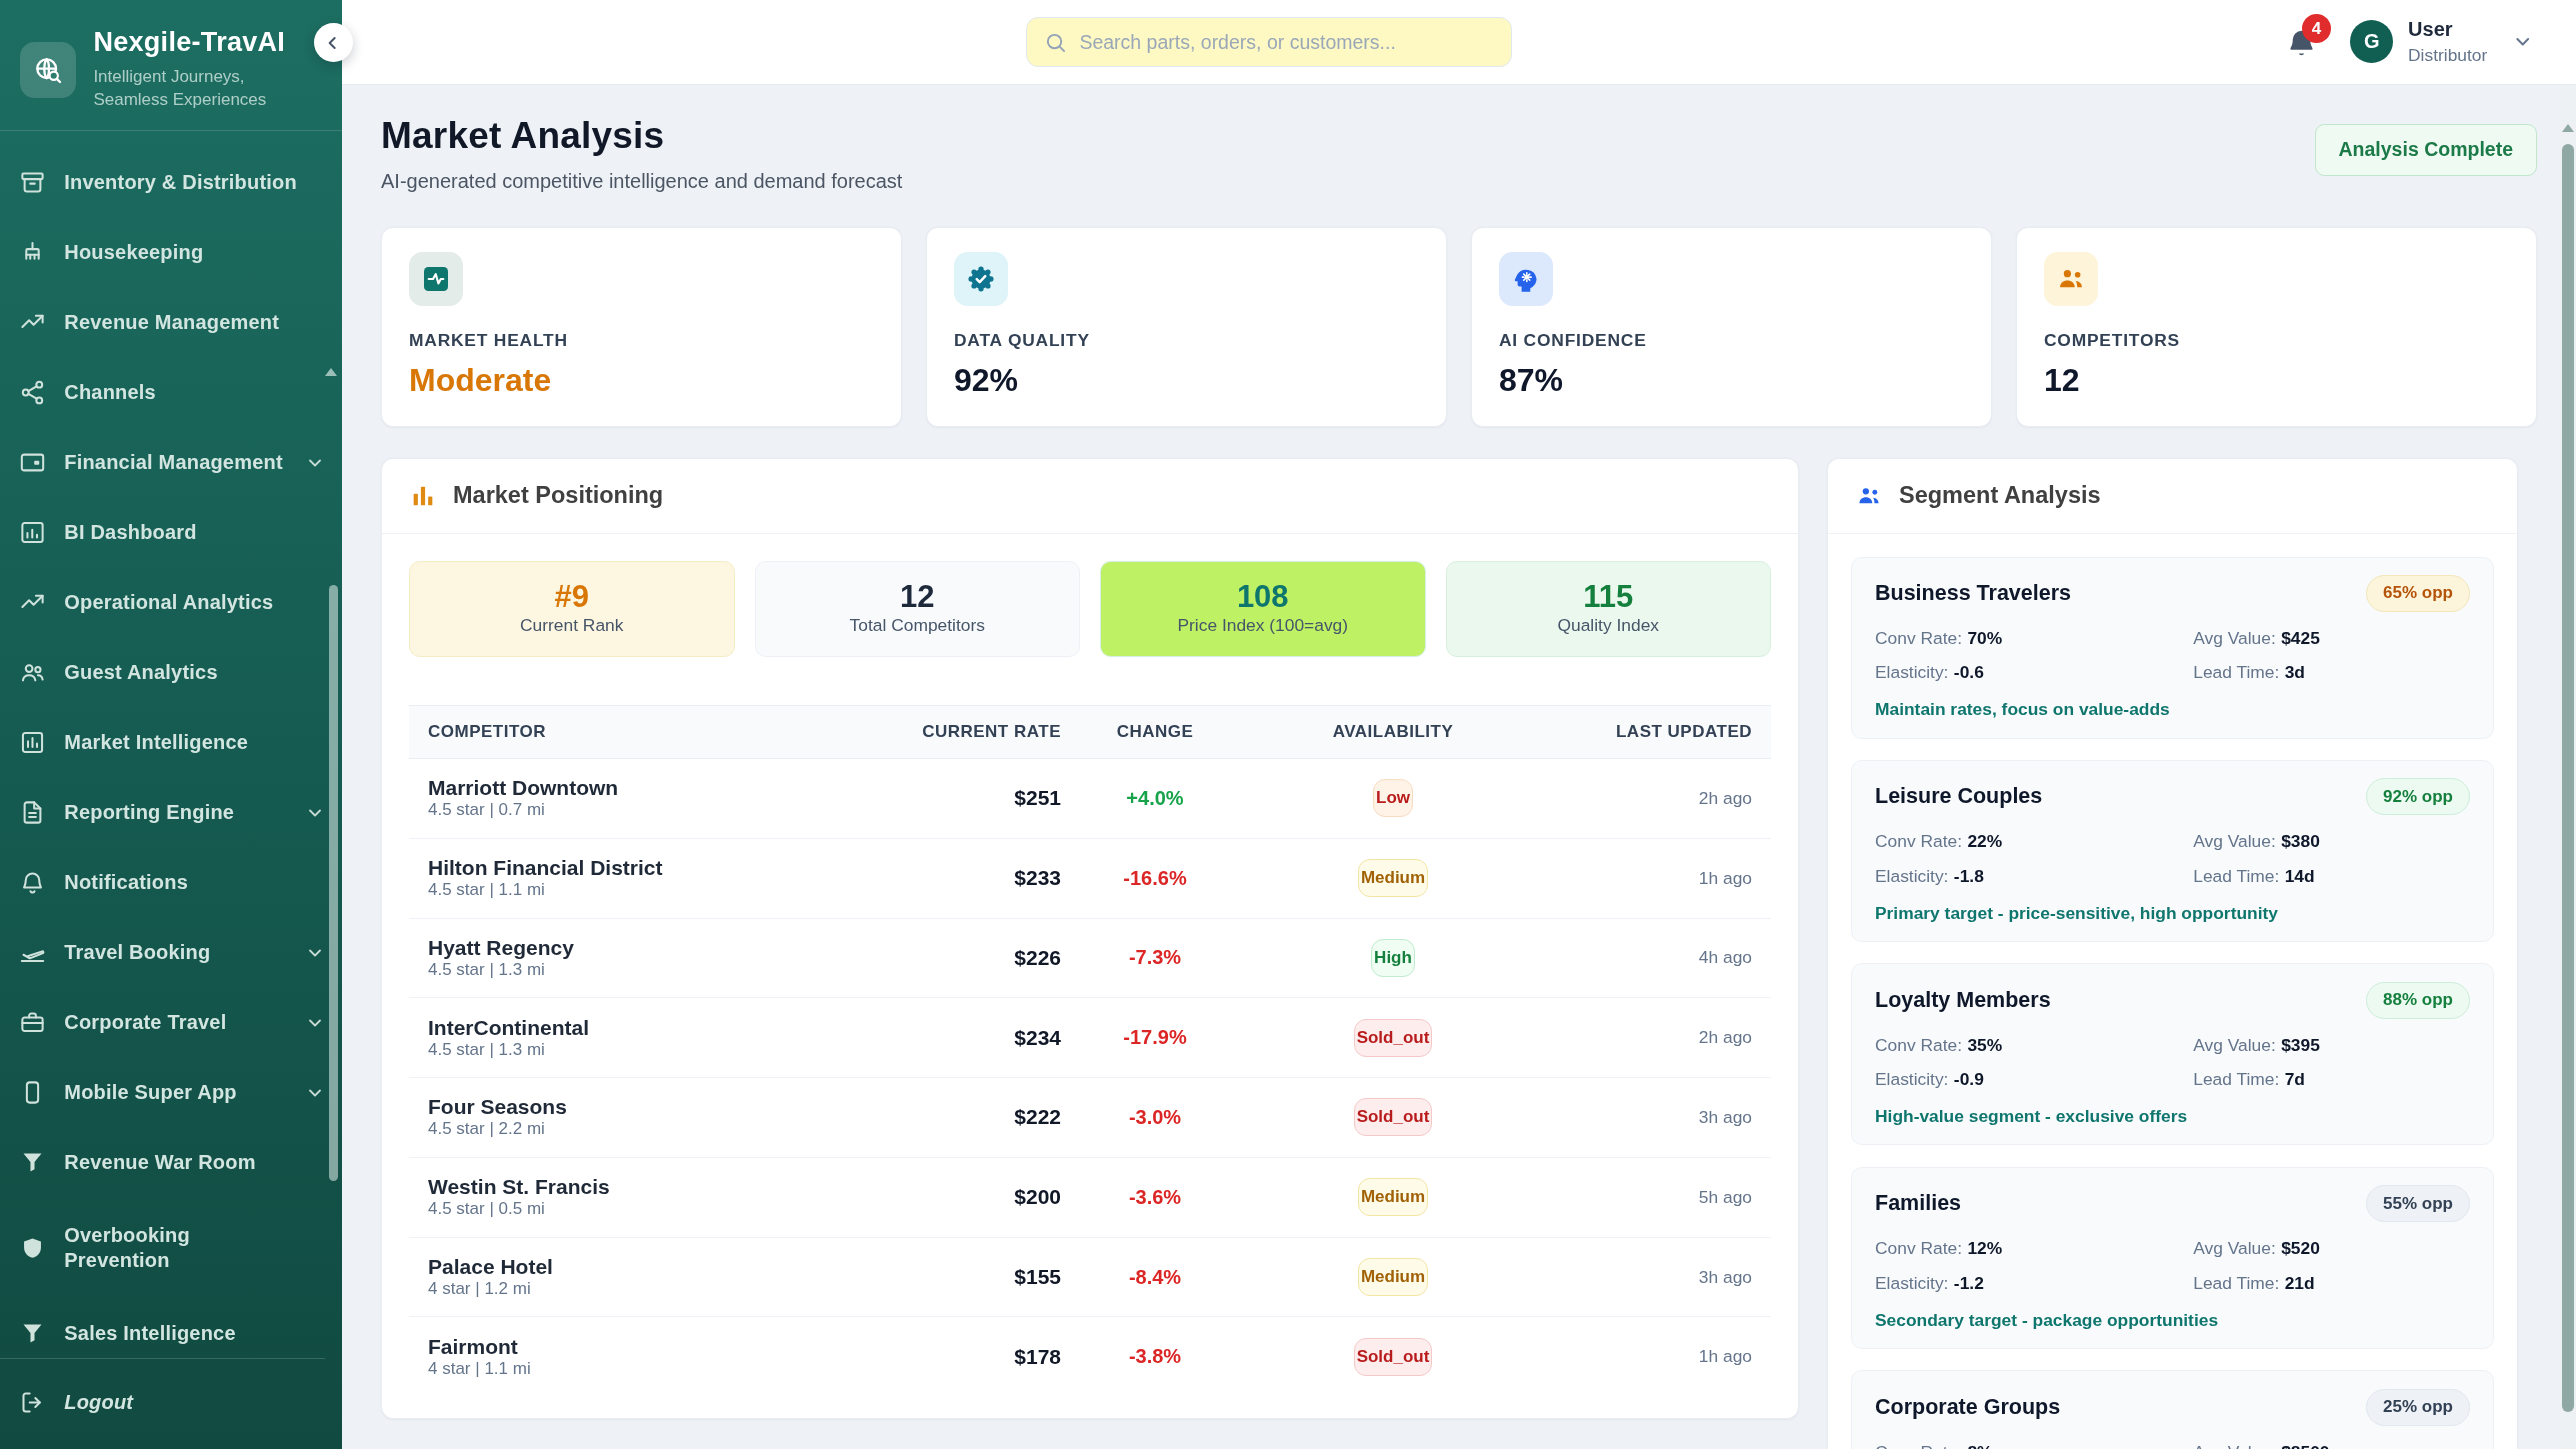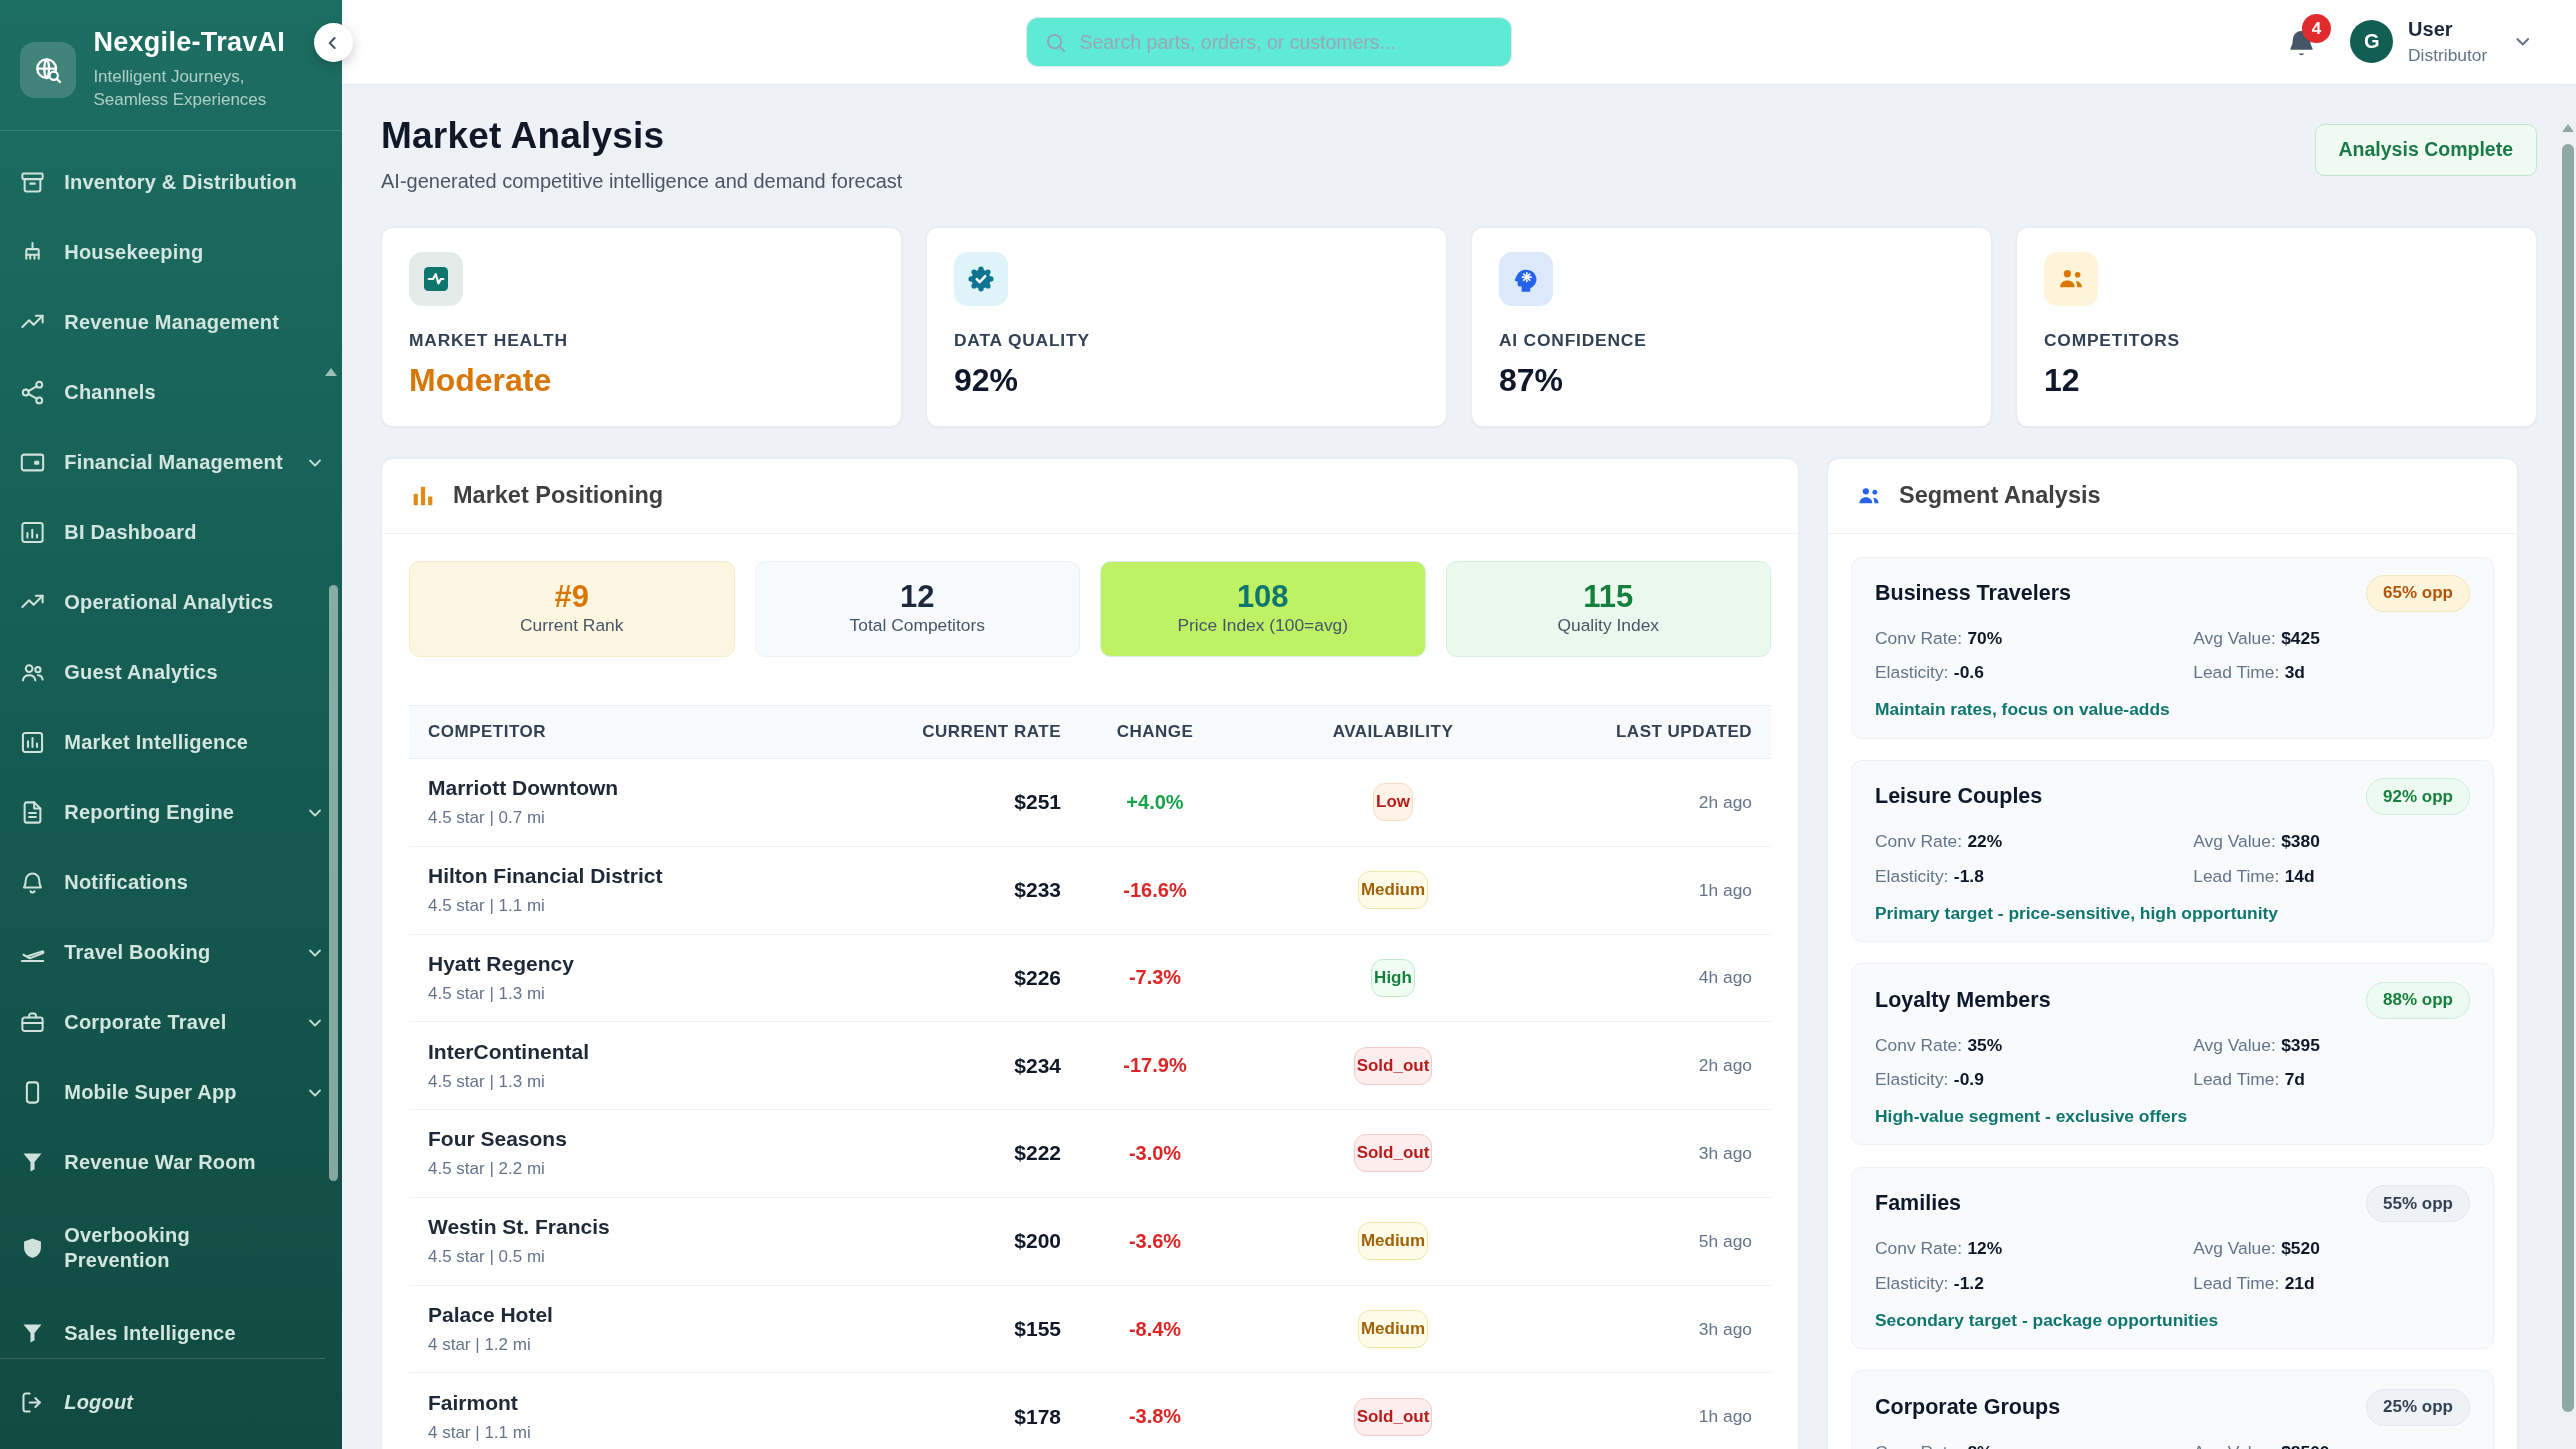--- a/index.html
+++ b/index.html
@@ -60,21 +60,21 @@
 
   
   .main { position:relative; flex:1; height:1449px; display:flex; flex-direction:column; }
 
   .topbar {
     position:relative; flex:0 0 85px; height:85px; background:#fff;
     border-bottom:0.7px solid #e6ebf1;
   }
   .search {
     position:absolute; left:684px; top:17.4px; width:486px; height:50px;
-    background:#5eead4; border:0.7px solid #e2e8f0; border-radius:12px;
+    background:#fef9c3; border:0.7px solid #e2e8f0; border-radius:12px;
     display:flex; align-items:center; gap:12px; padding:0 17.4px;
   }
   .search svg { width:23px; height:23px; color:#94a3b8; flex:0 0 23px; }
   .search input {
     border:none; outline:none; background:transparent; width:100%;
     font-family:"Liberation Sans",sans-serif; font-size:19.5px; color:#475569;
   }
   .search input::placeholder { color:#9aa7b8; }
   .top-right { position:absolute; right:43px; top:0; height:100%; display:flex; align-items:center; gap:31px; }
   .bell-wrap { position:relative; color:#475569; cursor:pointer; }
@@ -147,21 +147,21 @@
     background:#f8fafc; border-top:0.7px solid #e8edf3; border-bottom:0.7px solid #e8edf3;
     padding:16px 19px; font-size:17px; font-weight:bold; color:#334155; letter-spacing:0.5px;margin-top:48px;
   }
   .tbl-row { padding:17.4px 19px; border-bottom:0.7px solid #eef1f5; }
   .tbl-row:last-child { border-bottom:none; }
   .c-rate { text-align:right; }
   .c-change { text-align:center; }
   .c-avail { text-align:center; }
   .c-upd { text-align:right; }
   .comp-name { font-size:21px; font-weight:600; color:#1f2937; }
-  .comp-meta { font-size:17px; color:#64748b; margin-top:8px; }
+  .comp-meta { font-size:17px; color:#64748b; }
   .rate { font-size:21px; font-weight:600; color:#111827; text-align:right; }
   .change { font-size:20px; font-weight:600; text-align:center; }
   .change.pos { color:#16a34a; }
   .change.neg { color:#dc2626; }
   .avail { display:flex; justify-content:center; }
   .badge { font-size:17px; font-weight:600; padding:8px 2px; border-radius:12px; border:0.7px solid; white-space:nowrap; }
   .badge.low     { background:#fff3e8; border-color:#f8dcc0; color:#b91c1c; }
   .badge.medium  { background:#fefce8; border-color:#f3e5a4; color:#a16207; }
   .badge.high    { background:#effdf3; border-color:#bfeccd; color:#15803d; }
   .badge.soldout { background:#fdeded; border-color:#f5c9c9; color:#b91c1c; }

